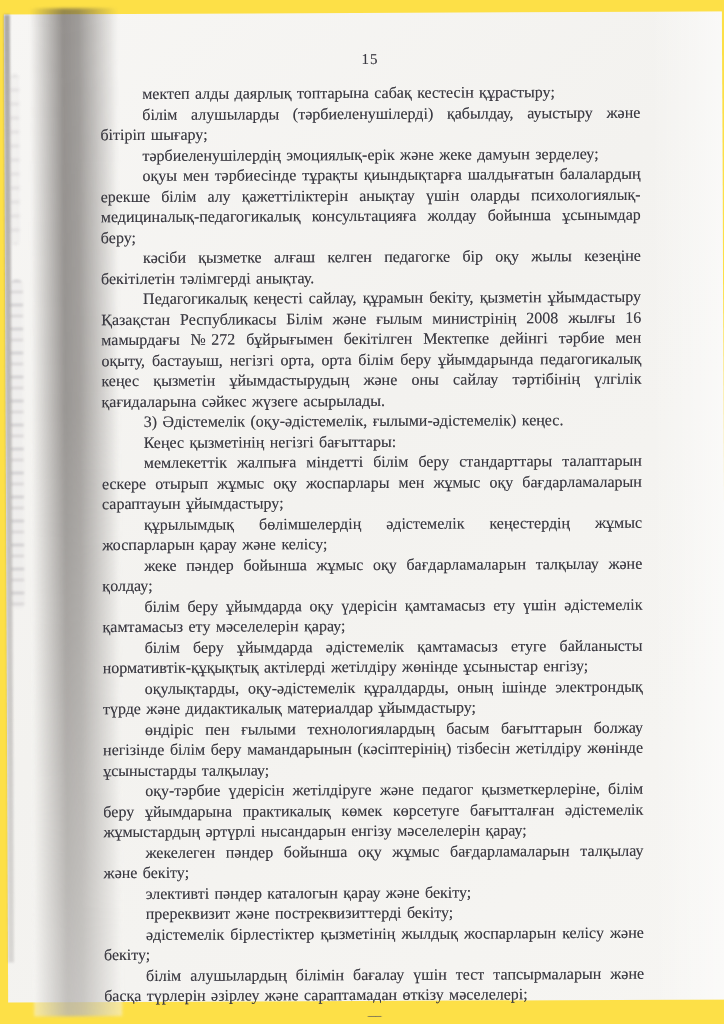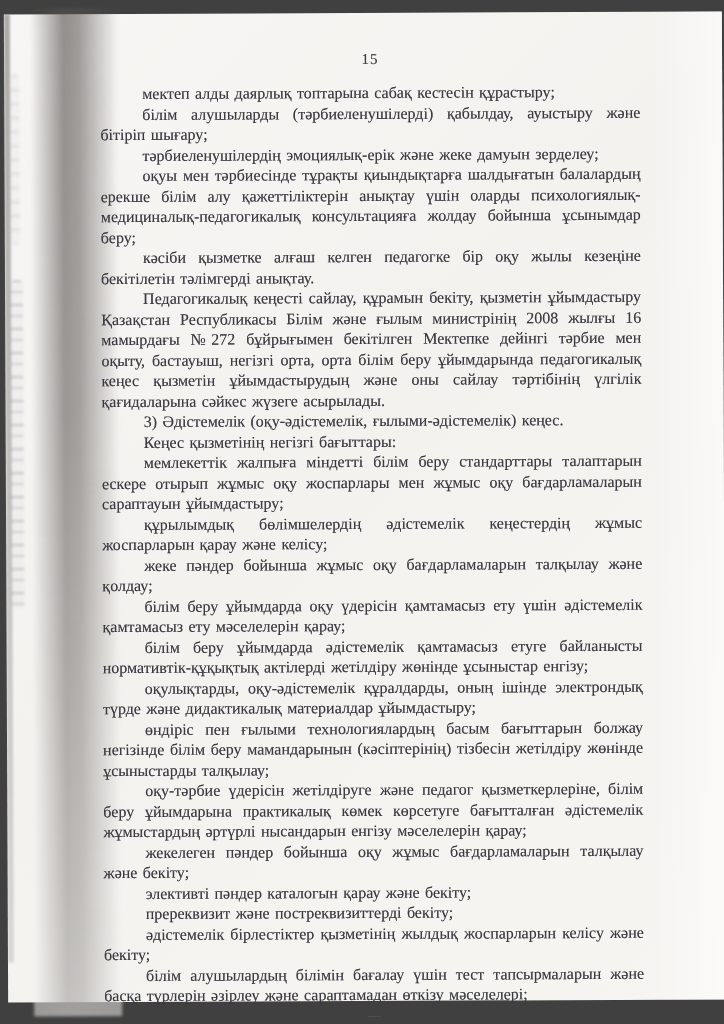--- a/index.html
+++ b/index.html
@@ -5,21 +5,21 @@
   :root{
     --page-bg:#f6f5f2;
     --text:#3b3a42;
     --spine:#55504d;
   }
   html,body{margin:0;padding:0;}
   body{
     width:724px;height:1024px;overflow:hidden;background:#ffffff;
     font-family:"Liberation Serif","DejaVu Serif",serif;
   }
-  .scan{position:relative;width:724px;height:1024px;background:#404040;}
+  .scan{position:relative;width:724px;height:1024px;background:#fde047;}
 
   .page{
     position:absolute;left:6px;top:13px;width:718px;height:988px;
     background:
       linear-gradient(to right, rgba(255,255,255,0) 90%, rgba(255,255,255,0.55) 100%),
       linear-gradient(135deg,#f7f6f4 0%,#f3f2ef 45%,var(--page-bg) 100%);
     transform:rotate(-0.25deg);
     transform-origin:50% 50%;
   }
 

